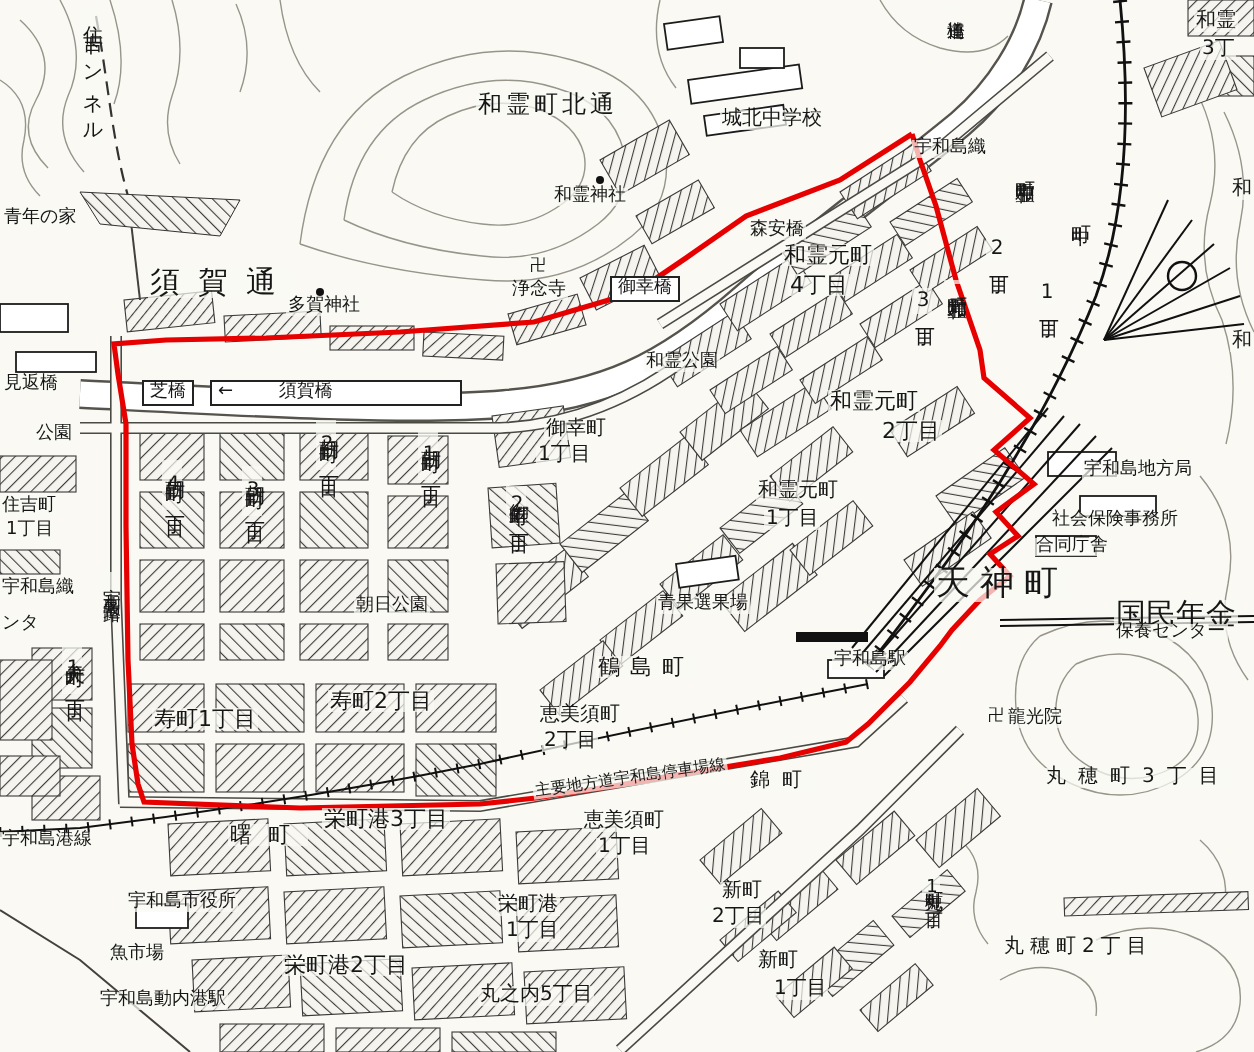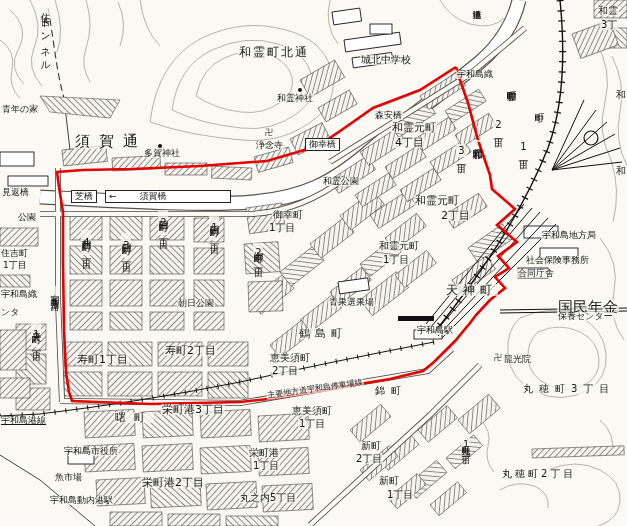--- a/index.html
+++ b/index.html
@@ -289,38 +289,38 @@
       <div class="lbl" style="left: 177px; top: 299px; font-size: 9px;">朝日公園</div>
       <div class="lbl" style="left: 76px; top: 354px; font-size: 11px;">寿町1丁目</div>
       <div class="lbl" style="left: 164px; top: 345px; font-size: 11px;">寿町2丁目</div>
       <div class="lbl v" style="left: 31px; top: 322px; font-size: 10px; letter-spacing: 2px;">弁天町1丁目</div>
       <div class="lbl" style="left: 0px; top: 249px; font-size: 9px;">住吉町</div>
       <div class="lbl" style="left: 2px; top: 261px; font-size: 9px;">1丁目</div>
       <div class="lbl" style="left: 17px; top: 213px; font-size: 9px;">公園</div>
       <div class="lbl" style="left: 0px; top: 290px; font-size: 9px;">宇和島織</div>
       <div class="lbl" style="left: 0px; top: 308px; font-size: 9px;">ンタ</div>
       <div class="lbl v" style="left: 50px; top: 286px; font-size: 9px; letter-spacing: 2px;">宇和島道路</div>
-      <div class="lbl" style="left: 0px; top: 416px; font-size: 9px; text-decoration: underline;">宇和島港線</div>
+      <div class="lbl" style="left: 0px; top: 416px; font-size: 9px;">宇和島港線</div>
       <div class="lbl" style="left: 114px; top: 412px; font-size: 11px; letter-spacing: 8px;">曙町</div>
       <div class="lbl" style="left: 161px; top: 404px; font-size: 11px;">栄町港3丁目</div>
       <div class="lbl" style="left: 141px; top: 477px; font-size: 11px;">栄町港2丁目</div>
       <div class="lbl" style="left: 248px; top: 448px; font-size: 10px;">栄町港</div>
       <div class="lbl" style="left: 252px; top: 461px; font-size: 10px;">1丁目</div>
       <div class="lbl" style="left: 239px; top: 493px; font-size: 10px;">丸之内5丁目</div>
       <div class="lbl" style="left: 63px; top: 447px; font-size: 9px;">宇和島市役所</div>
       <div class="lbl" style="left: 54px; top: 473px; font-size: 9px;">魚市場</div>
       <div class="lbl" style="left: 49px; top: 496px; font-size: 9px;">宇和島動内港駅</div>
       <div class="lbl" style="left: 269px; top: 353px; font-size: 10px;">恵美須町</div>
       <div class="lbl" style="left: 271px; top: 366px; font-size: 10px;">2丁目</div>
       <div class="lbl" style="left: 291px; top: 406px; font-size: 10px;">恵美須町</div>
       <div class="lbl" style="left: 298px; top: 419px; font-size: 10px;">1丁目</div>
       <div class="lbl" style="left: 298px; top: 328px; font-size: 11px; letter-spacing: 5px;">鶴島町</div>
       <div class="lbl" style="left: 328px; top: 298px; font-size: 9px;">青果選果場</div>
       <div class="lbl" style="left: 416px; top: 326px; font-size: 9px;">宇和島駅</div>
-      <div class="lbl" style="left: 445px; top: 284px; font-size: 12px; letter-spacing: 5px;">天神町</div>
+      <div class="lbl" style="left: 467px; top: 284px; font-size: 17px; letter-spacing: 5px;">天神町</div>
       <div class="lbl" style="left: 266px; top: 392px; font-size: 8px; transform: rotate(-8deg);">主要地方道宇和島停車場線</div>
       <div class="lbl" style="left: 374px; top: 386px; font-size: 10px; letter-spacing: 6px;">錦町</div>
       <div class="lbl" style="left: 360px; top: 441px; font-size: 10px;">新町</div>
       <div class="lbl" style="left: 355px; top: 454px; font-size: 10px;">2丁目</div>
       <div class="lbl" style="left: 378px; top: 476px; font-size: 10px;">新町</div>
       <div class="lbl" style="left: 386px; top: 490px; font-size: 10px;">1丁目</div>
       <div class="lbl v" style="left: 461px; top: 438px; font-size: 9px;">丸穂町1丁目</div>
       <div class="lbl" style="left: 501px; top: 469px; font-size: 10px; letter-spacing: 3px;">丸穂町2丁目</div>
       <div class="lbl" style="left: 522px; top: 384px; font-size: 10px; letter-spacing: 6px;">丸穂町3丁目</div>
       <div class="lbl" style="left: 503px; top: 355px; font-size: 9px;">龍光院</div>

